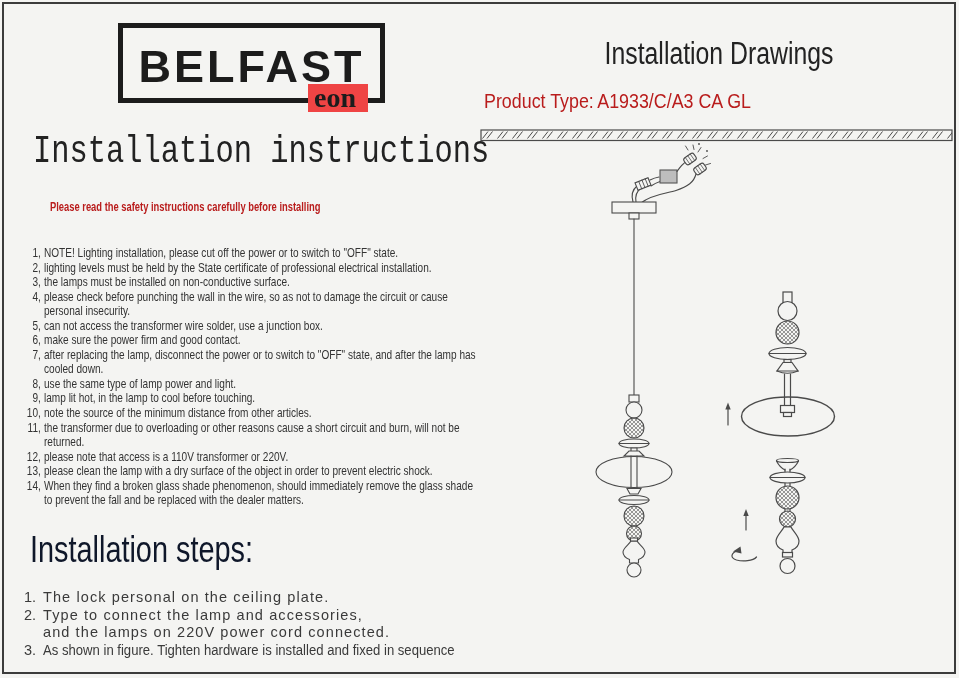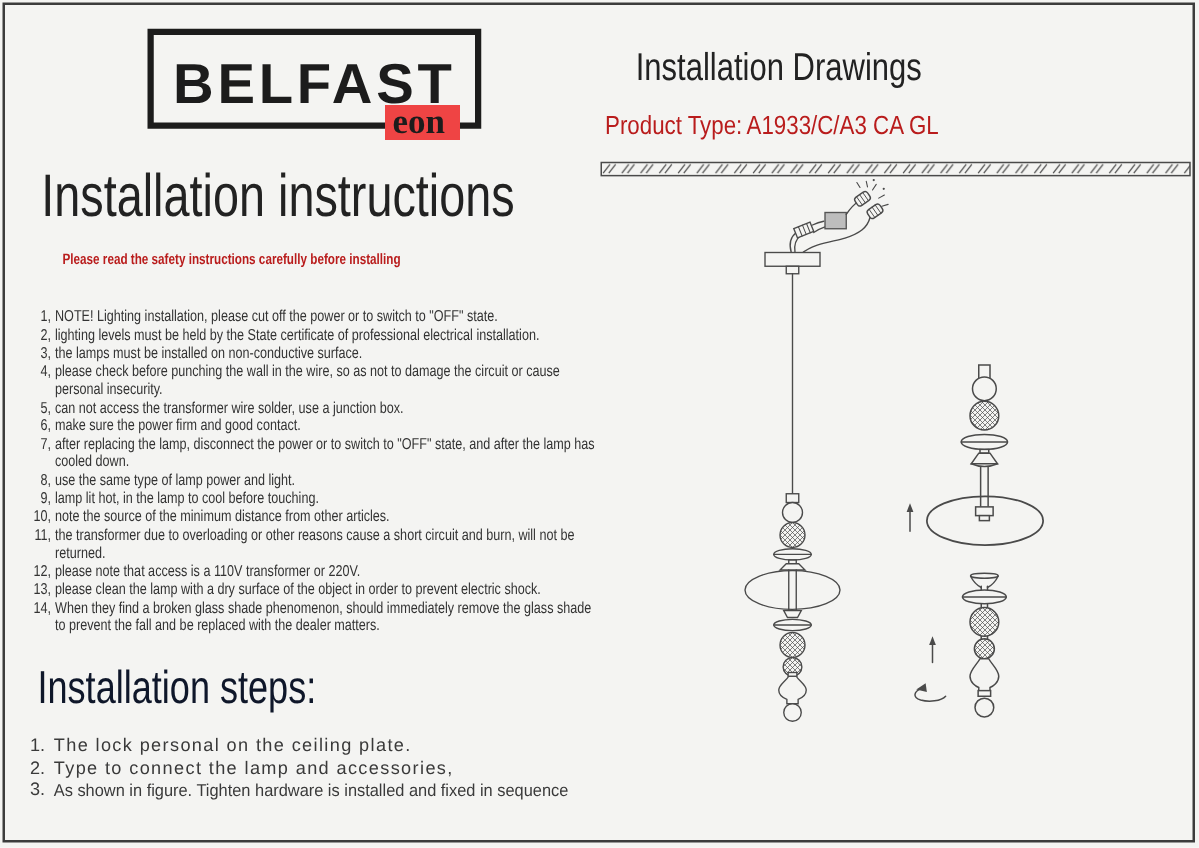--- a/index.html
+++ b/index.html
@@ -22,21 +22,21 @@
     line-height:78px;
   }
   .logo-sub{
     position:absolute; right:12px; bottom:-14px; line-height:28px;
     font-family:"Liberation Serif", serif; font-weight:bold; font-size:28px;
     color:#1c1c1c; background:#ef4444; padding:0 12px 0 6px;
   }
   
   .cond{display:inline-block; transform-origin:0 0; white-space:nowrap;}
   
-  .doc-title{position:absolute; left:33px; top:130px; font-size:48px; color:#222;}
+  .doc-title{position:absolute; left:33px; top:130px; font-size:39px; color:#222;font-family:Liberation Mono, monospace;}
   .doc-title .cond{transform:scaleX(0.78);}
   .doc-subtitle{position:absolute; left:50px; top:200px; font-size:12px; font-weight:bold; color:#b91c1c;}
   .doc-subtitle .cond{transform:scaleX(0.78);}
   .notes{
     position:absolute; left:20px; top:246px; width:576px;
     transform:scaleX(0.8); transform-origin:0 0;
     font-size:12.6px; line-height:14.55px; color:#333;
   }
   .note-row{display:flex;}
   .note-num{flex:none; width:26px; text-align:right; padding-right:4px;}
@@ -45,21 +45,21 @@
   .steps-title .cond{transform:scaleX(0.78);}
   .steps{
     position:absolute; left:24px; top:589px; width:600px;
     font-size:14.5px; line-height:17.6px; letter-spacing:1.1px; color:#3a3a3a;
   }
   .step-row{display:flex;}
   .step-num{flex:none; width:19px; letter-spacing:0;}
   .step-text{flex:1;}
   .tight{letter-spacing:0; font-size:13.8px; display:inline-block; transform:scaleX(0.95); transform-origin:0 0; white-space:nowrap;}
   
-  .drawings-title{position:absolute; left:480px; top:36px; width:479px; font-size:31px; color:#222;}
+  .drawings-title{position:absolute; left:480px; top:36px; width:479px; text-align:center; font-size:31px; color:#222;}
   .drawings-title .cond{transform:scaleX(0.8); transform-origin:50% 0;}
   .product-line{position:absolute; left:484px; top:89px; font-size:21px; color:#b91c1c;}
   .product-line .cond{transform:scaleX(0.85);}
   .product-line .val{margin-left:4px;}
   
   .drawings-svg{position:absolute; left:0; top:0;}
 </style>
 </head>
 <body>
 
@@ -143,20 +143,24 @@
   </div>
 
   <div class="steps">
     <div class="step-row">
         <span class="step-num">1.</span>
         <span class="step-text">The lock personal on the ceiling plate.</span>
       </div>
     <div class="step-row">
         <span class="step-num">2.</span>
         <span class="step-text">Type to connect the lamp and accessories,</span>
+      </div>
+    <div class="step-row">
+        <span class="step-num"></span>
+        <span class="step-text">and the lamps on 220V power cord connected.</span>
       </div>
     <div class="step-row">
         <span class="step-num">3.</span>
         <span class="step-text"><span class="tight">As shown in figure. Tighten hardware is installed and fixed in sequence</span></span>
       </div>
   </div>
 
   <div class="drawings-title">
     <span class="cond">Installation Drawings</span>
   </div>

